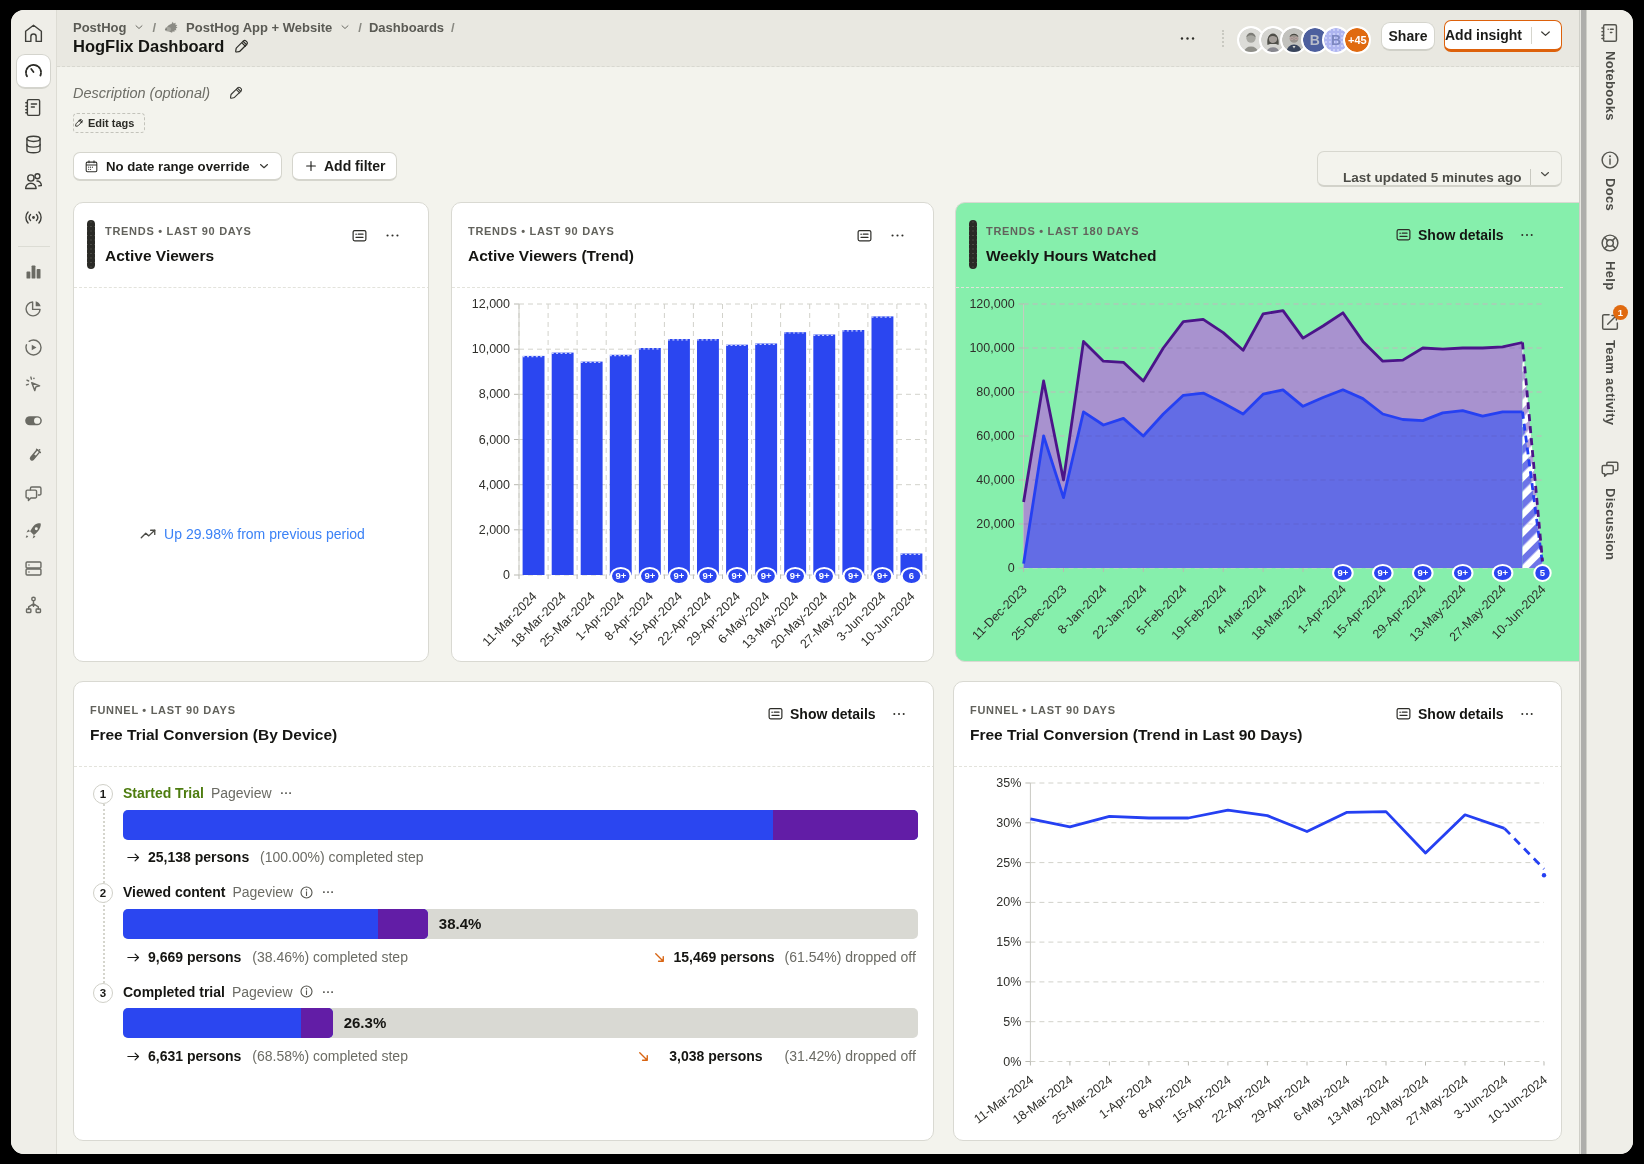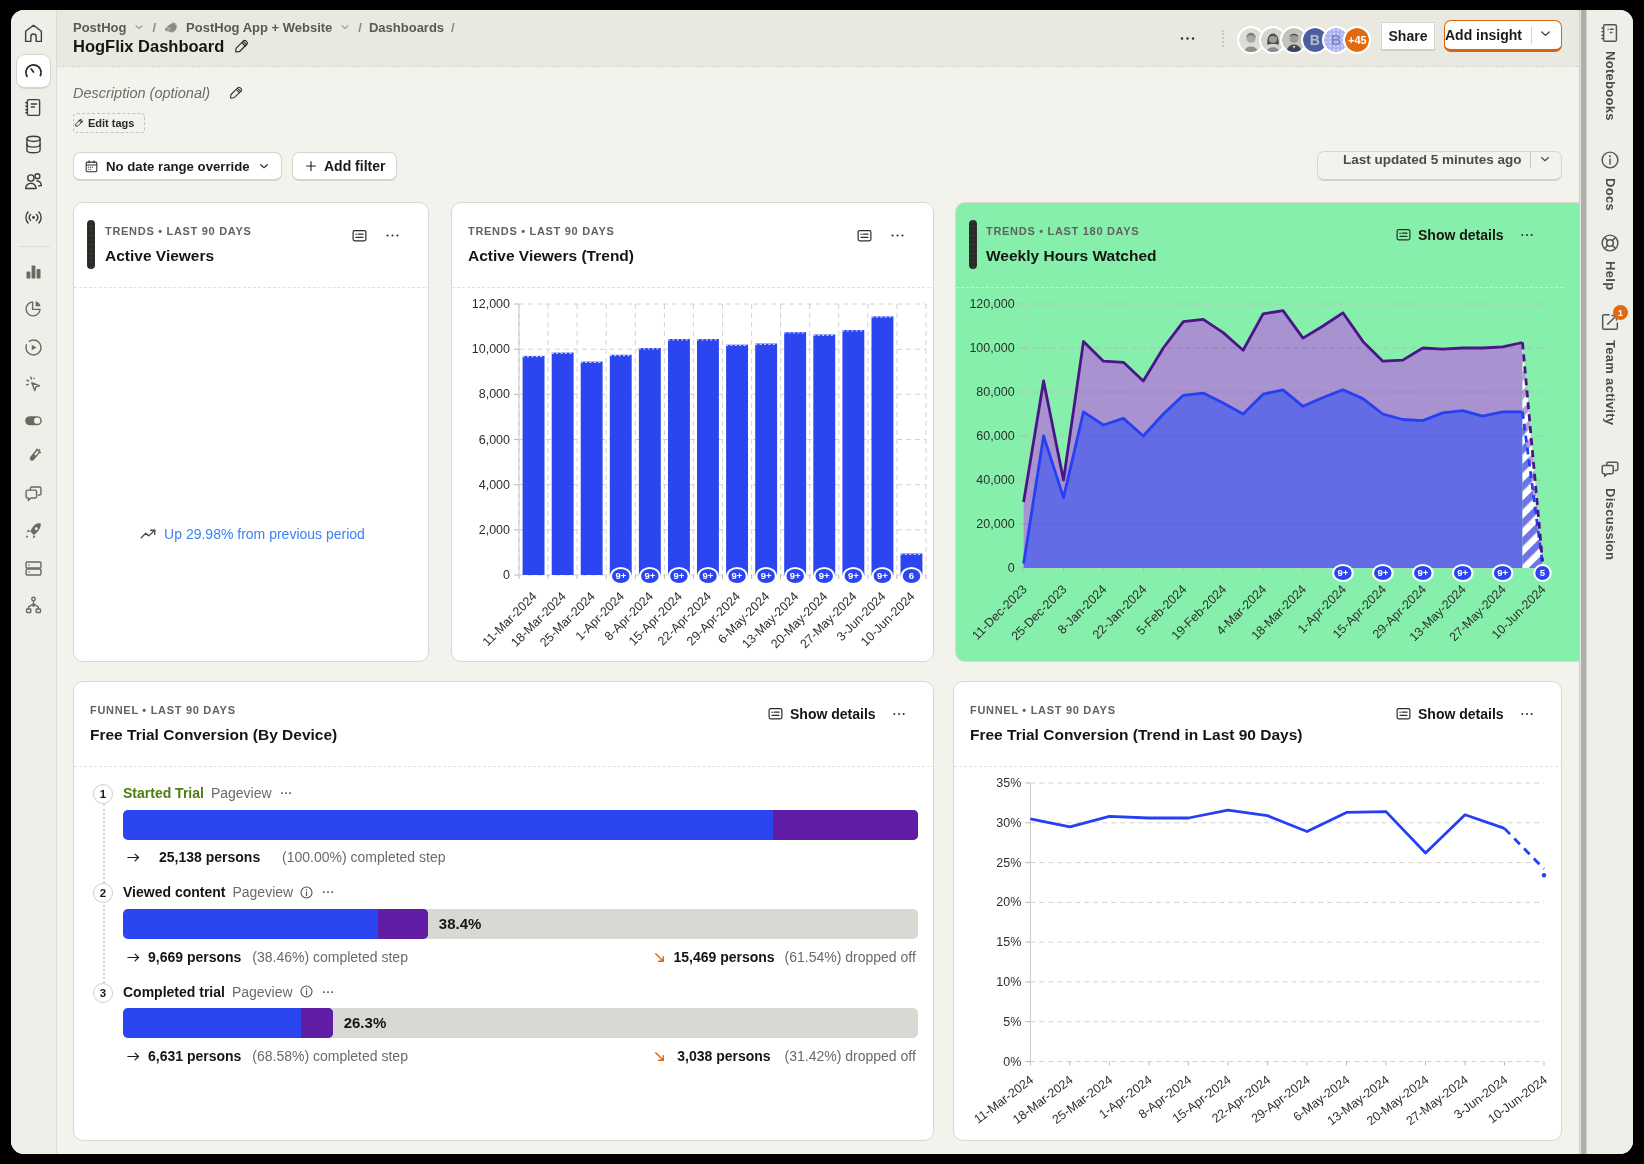--- a/index.html
+++ b/index.html
@@ -157,21 +157,21 @@
     </div>
     <div style="position:absolute;left:1289.9px;top:15.5px;width:28px;height:28px;border-radius:50%;background:#fff;box-shadow:0 0 0 0px #fff;border:2.5px solid #fff;box-sizing:border-box;z-index:13;overflow:hidden">
       <div style="width:100%;height:100%;border-radius:50%;background:#4d5f9e;display:flex;align-items:center;justify-content:center;font-weight:bold;font-size:14px;color:#b9bdc9">B</div>
     </div>
     <div style="position:absolute;left:1311.1px;top:15.5px;width:28px;height:28px;border-radius:50%;background:#fff;box-shadow:0 0 0 0px #fff;border:2.5px solid #fff;box-sizing:border-box;z-index:14;overflow:hidden">
       <div style="width:100%;height:100%;border-radius:50%;background:#aeb4f0;display:flex;align-items:center;justify-content:center;font-weight:bold;font-size:14px;color:#7e88c0;background-image:radial-gradient(#c8cdf8 1px, transparent 1.2px);background-size:4px 4px">B</div>
     </div>
     <div style="position:absolute;left:1332.3px;top:15.5px;width:28px;height:28px;border-radius:50%;background:#fff;box-shadow:0 0 0 0px #fff;border:2.5px solid #fff;box-sizing:border-box;z-index:15;overflow:hidden">
       <div style="width:100%;height:100%;border-radius:50%;background:#e06a10;display:flex;align-items:center;justify-content:center;font-weight:bold;font-size:11px;color:#fff">+45</div>
     </div>
-    <div style="position:absolute;left:1370px;top:12px;width:54px;height:29px;background:#fff;border:1px solid #d5d5cd;border-bottom:2.5px solid #d0d0c8;border-radius:0;box-sizing:border-box;display:flex;align-items:center;justify-content:center;font-size:14px;font-weight:bold;color:#1b1b18">Share</div>
+    <div style="position:absolute;left:1370px;top:12px;width:54px;height:29px;background:#fff;border:1px solid #d5d5cd;border-bottom:2.5px solid #d0d0c8;border-radius:9px;box-sizing:border-box;display:flex;align-items:center;justify-content:center;font-size:14px;font-weight:bold;color:#1b1b18">Share</div>
     <div style="position:absolute;left:1433px;top:10px;width:118px;height:32px;background:#fff;border:1.5px solid #dd610b;border-bottom-width:3px;border-radius:7px;box-sizing:border-box;display:flex;align-items:center;white-space:nowrap">
       <span style="font-size:14px;font-weight:bold;color:#1b1b18;">Add insight</span>
       <span style="margin-left:9px;height:17px;border-left:1px solid #d5d5cd"></span>
       <span style="margin-left:6px"><svg width="24" height="24" viewBox="0 0 24 24" style="width:15px;height:15px">
           <path d="M6 9.5 L12 15 L18 9.5" fill="none" stroke="#3a3a35" stroke-width="2" stroke-linecap="round" stroke-linejoin="round"></path>
         </svg></span>
     </div>
 <div style="position:absolute;left:62px;top:75px;display:flex;align-items:center;gap:18px">
       <span style="font-size:14.5px;font-style:italic;color:#6d6d66">Description (optional)</span>
       <svg width="24" height="24" viewBox="0 0 24 24" style="width:16px;height:16px">
@@ -197,21 +197,21 @@
       <svg width="24" height="24" viewBox="0 0 24 24" style="width:14px;height:14px">
         <path d="M6 9.5 L12 15 L18 9.5" fill="none" stroke="#3a3a35" stroke-width="2" stroke-linecap="round" stroke-linejoin="round"></path>
       </svg>
     </div>
     <div style="position:absolute;left:281px;top:142px;height:29px;background:#fff;border:1px solid #d5d5cd;border-bottom-width:2px;border-radius:7px;box-sizing:border-box;display:flex;align-items:center;padding:0 11px;gap:6px;white-space:nowrap">
       <svg width="24" height="24" viewBox="0 0 24 24" style="width:14px;height:14px">
         <path d="M12 4.5 V19.5 M4.5 12 H19.5" fill="none" stroke="#1b1b18" stroke-width="1.9" stroke-linecap="round"></path>
       </svg>
       <span style="font-size:14px;font-weight:bold;color:#1b1b18">Add filter</span>
     </div>
-    <div style="position:absolute;left:1306px;top:141px;width:245px;height:30px;border:1px solid #d7d7cf;border-bottom:2.5px solid #d2d2ca;border-radius:7px;box-sizing:border-box;display:flex;align-items:flex-start;padding:0 17px;white-space:nowrap">
+    <div style="position:absolute;left:1306px;top:141px;width:245px;height:36px;border:1px solid #d7d7cf;border-bottom:2.5px solid #d2d2ca;border-radius:7px;box-sizing:border-box;display:flex;align-items:flex-end;padding:0 17px;white-space:nowrap">
       <svg width="24" height="24" viewBox="0 0 24 24" style="width:16px;height:16px">
         <path d="M18.8 8.2 A8 8 0 1 0 20 12" fill="none" stroke="#4c4c47" stroke-width="1.9" stroke-linecap="round"></path>
         <path d="M19.6 3.8 V8.4 H15" fill="none" stroke="#4c4c47" stroke-width="1.9" stroke-linecap="round" stroke-linejoin="round"></path>
       </svg>
       <span style="margin-left:8px;font-size:13.5px;font-weight:600;color:#4c4c47">Last updated 5 minutes ago</span>
       <span style="margin-left:8px;height:16px;border-left:1px solid #c9c9c1"></span>
       <span style="margin-left:7px"><svg width="24" height="24" viewBox="0 0 24 24" style="width:14px;height:14px">
           <path d="M6 9.5 L12 15 L18 9.5" fill="none" stroke="#4c4c47" stroke-width="2" stroke-linecap="round" stroke-linejoin="round"></path>
         </svg></span>
     </div>
@@ -509,21 +509,21 @@
             <circle cx="5" cy="12" r="1.5" fill="#2d2d28"></circle>
             <circle cx="12" cy="12" r="1.5" fill="#2d2d28"></circle>
             <circle cx="19" cy="12" r="1.5" fill="#2d2d28"></circle>
           </svg>
         </span>
       </div>
       <div style="position:absolute;left:49px;top:128px;width:794.8px;height:29.5px;background:#d9d9d3;border-radius:5px"></div>
       <div style="position:absolute;left:49px;top:128px;width:794.8px;height:29.5px;background:#2b46f0;border-radius:5px;overflow:hidden">
         <div style="position:absolute;right:0;top:0;width:145.2px;height:29.5px;background:#621da6"></div>
       </div>
-      <div style="position:absolute;left:52px;top:167px;display:flex;align-items:center;font-size:14px;gap:18px">
+      <div style="position:absolute;left:52px;top:167px;display:flex;align-items:center;font-size:14px;gap:7px">
         <svg width="24" height="24" viewBox="0 0 24 24" style="width:15px;height:15px">
           <path d="M3 12 H20 M14.5 6.5 L20 12 L14.5 17.5" fill="none" stroke="#1b1b18" stroke-width="1.9" stroke-linecap="round" stroke-linejoin="round"></path>
         </svg>
         <span style="font-weight:bold;color:#151512">25,138 persons</span>
         <span style="color:#6b6b64">&nbsp;(100.00%) completed step</span>
       </div>
       <div style="position:absolute;left:19px;top:201px;width:20px;height:20px;border-radius:50%;background:#fff;border:1px solid #d0d0c8;box-sizing:border-box;display:flex;align-items:center;justify-content:center;font-size:11.5px;font-weight:600;color:#1b1b18;z-index:3">2</div>
       <div style="position:absolute;left:49px;top:202px;display:flex;align-items:center;font-size:14px">
         <span style="font-weight:bold;color:#151512">Viewed content</span>
         <span style="margin-left:7px;color:#6b6b64">Pageview</span>
@@ -585,21 +585,21 @@
         <div style="position:absolute;right:0;top:0;width:31.7px;height:30px;background:#621da6"></div>
       </div>
       <div style="position:absolute;left:269.7px;top:332px;font-size:15px;font-weight:bold;color:#151512">26.3%</div>
       <div style="position:absolute;left:52px;top:366px;display:flex;align-items:center;font-size:14px;gap:7px">
         <svg width="24" height="24" viewBox="0 0 24 24" style="width:15px;height:15px">
           <path d="M3 12 H20 M14.5 6.5 L20 12 L14.5 17.5" fill="none" stroke="#1b1b18" stroke-width="1.9" stroke-linecap="round" stroke-linejoin="round"></path>
         </svg>
         <span style="font-weight:bold;color:#151512">6,631 persons</span>
         <span style="color:#6b6b64">&nbsp;(68.58%) completed step</span>
       </div>
-      <div style="position:absolute;right:17.200000000000045px;top:366px;display:flex;align-items:flex-end;font-size:14px;gap:10px;justify-content:flex-end">
+      <div style="position:absolute;right:17.200000000000045px;top:366px;display:flex;align-items:flex-end;font-size:14px;gap:18px;justify-content:flex-end">
         <svg width="24" height="24" viewBox="0 0 24 24" style="width:15px;height:15px">
           <path d="M6 6 L18 18 M18 10.5 V18 H10.5" fill="none" stroke="#d86412" stroke-width="2.2" stroke-linecap="round" stroke-linejoin="round"></path>
         </svg>
         <span style="font-weight:bold;color:#151512">3,038 persons</span>
         <span style="color:#6b6b64">&nbsp;(31.42%) dropped off</span>
       </div>
     </div>
 <div style="position:absolute;left:942px;top:671px;width:609px;height:460px;background:#fff;border:1px solid #d9d9d2;border-radius:10px;box-sizing:border-box;overflow:hidden">
       <div style="position:absolute;left:16px;top:22px;font-size:11px;font-weight:600;letter-spacing:0.7px;color:#62625c">FUNNEL • LAST 90 DAYS</div>
       <div style="position:absolute;left:16px;top:44px;font-size:15.5px;font-weight:bold;color:#151512">Free Trial Conversion (Trend in Last 90 Days)</div>

